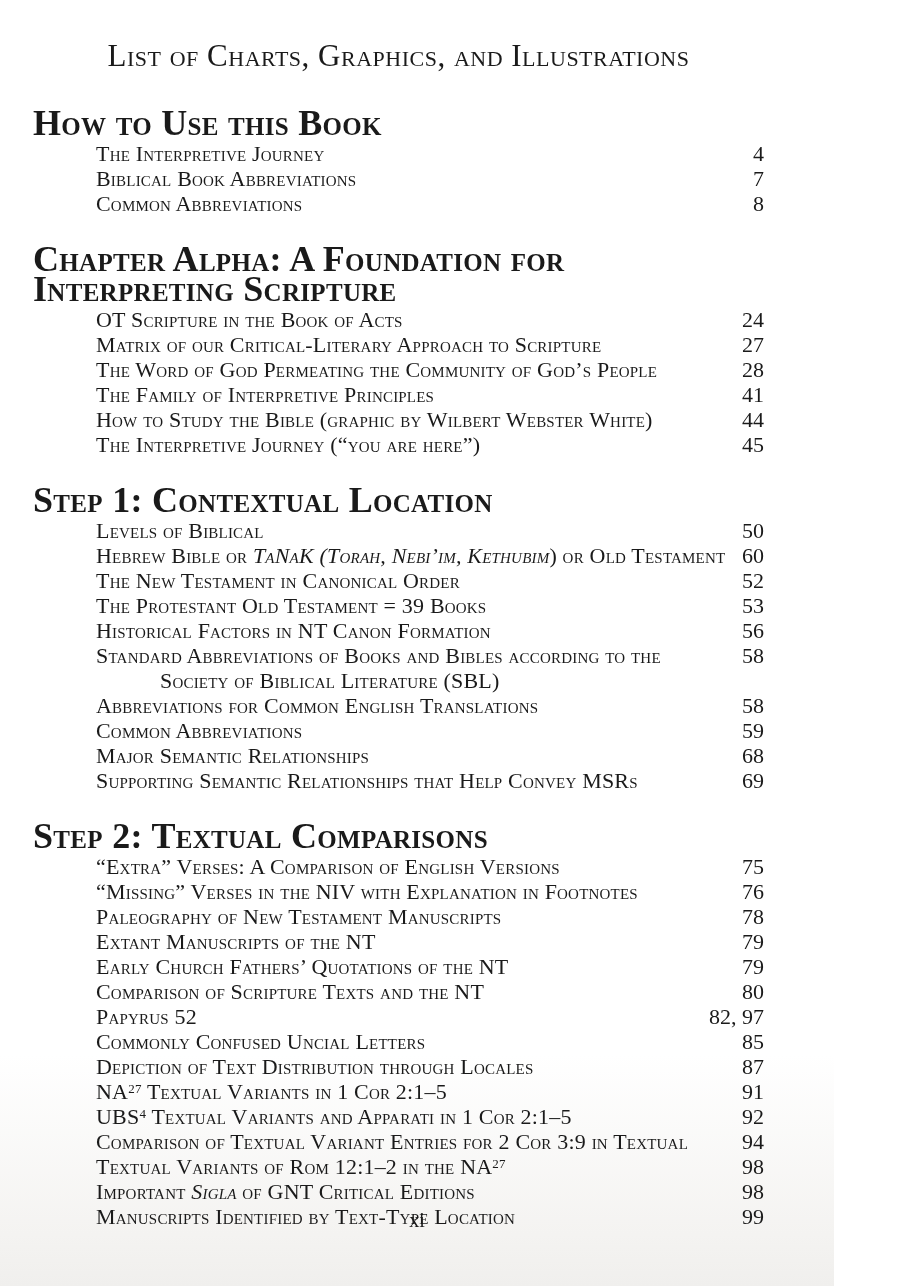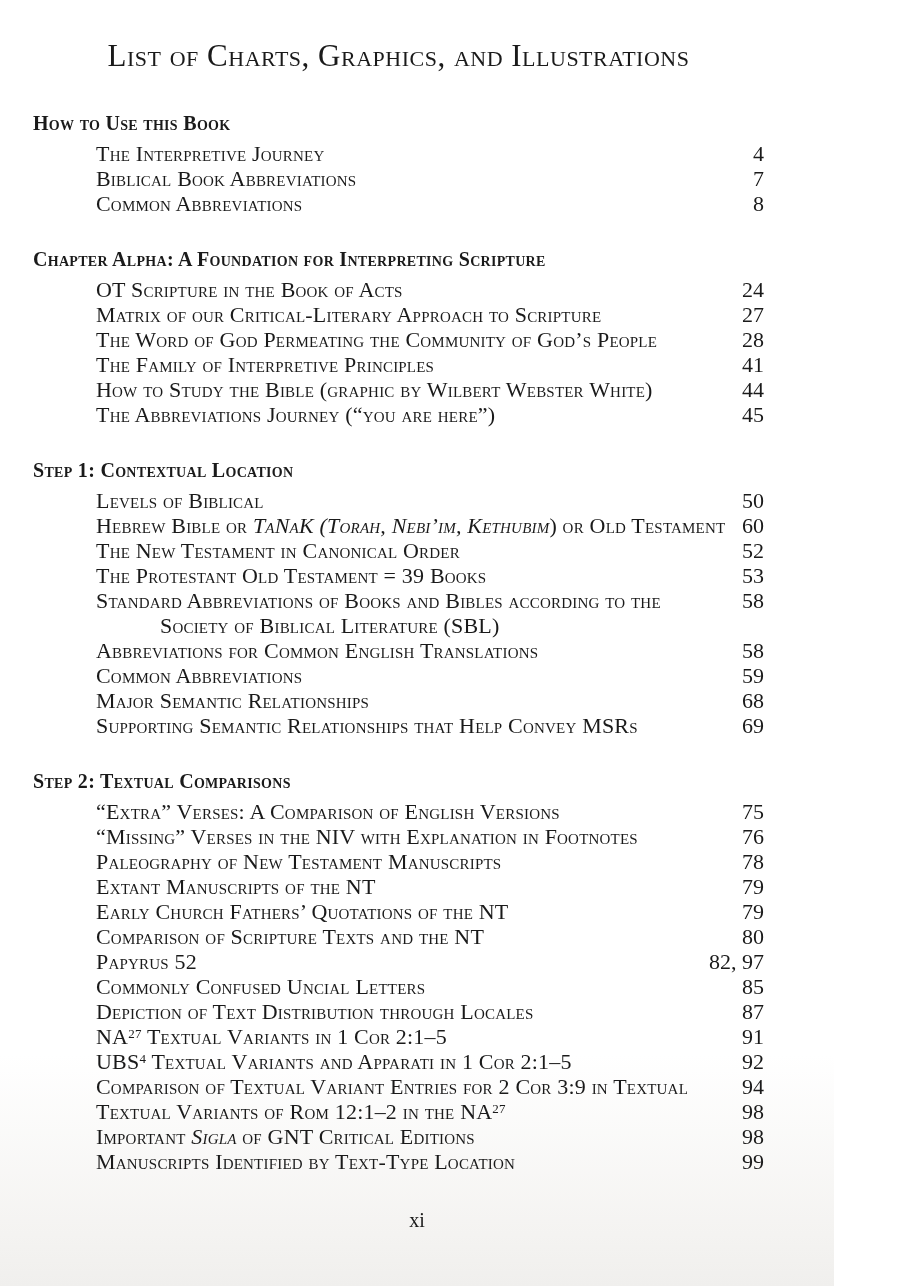--- a/index.html
+++ b/index.html
@@ -29,21 +29,21 @@
     letter-spacing: 0.5px;
   }
   .toc-section {
     margin-top: 28px;
   }
   .toc-section:first-of-type {
     margin-top: 36px;
   }
   .section-heading {
     margin: 0 0 3px 0;
-    font-size: 20px;
+    font-size: 36px;
     font-weight: 700;
     line-height: 30px;
     font-variant: small-caps;
     letter-spacing: 0.3px;
   }
   .entries {
     padding-left: 63px;
   }
   .entry {
     font-size: 22px;
@@ -147,21 +147,21 @@
               </div>
             </div>
             <div class="entry">
               <div class="entry-line first">
                 <span class="entry-text"><span class="seg">How to Study the Bible (graphic by Wilbert Webster White)</span></span>
                 <span class="page-num">44</span>
               </div>
             </div>
             <div class="entry">
               <div class="entry-line first">
-                <span class="entry-text"><span class="seg">The Abbreviations Journey (“you are here”)</span></span>
+                <span class="entry-text"><span class="seg">The Interpretive Journey (“you are here”)</span></span>
                 <span class="page-num">45</span>
               </div>
             </div>
           </div>
         </section>
         <section class="toc-section">
           <h2 class="section-heading">Step 1: Contextual Location</h2>
           <div class="entries">
             <div class="entry">
               <div class="entry-line first">
@@ -178,20 +178,26 @@
             <div class="entry">
               <div class="entry-line first">
                 <span class="entry-text"><span class="seg">The New Testament in Canonical Order</span></span>
                 <span class="page-num">52</span>
               </div>
             </div>
             <div class="entry">
               <div class="entry-line first">
                 <span class="entry-text"><span class="seg">The Protestant Old Testament = 39 Books</span></span>
                 <span class="page-num">53</span>
+              </div>
+            </div>
+            <div class="entry">
+              <div class="entry-line first">
+                <span class="entry-text"><span class="seg">Historical Factors in NT Canon Formation</span></span>
+                <span class="page-num">56</span>
               </div>
             </div>
             <div class="entry">
               <div class="entry-line first">
                 <span class="entry-text"><span class="seg">Standard Abbreviations of Books and Bibles according to the</span></span>
                 <span class="page-num">58</span>
               </div>
               <div class="entry-line cont"><span class="entry-text"><span class="seg">Society of Biblical Literature (SBL)</span></span></div>
             </div>
             <div class="entry">

